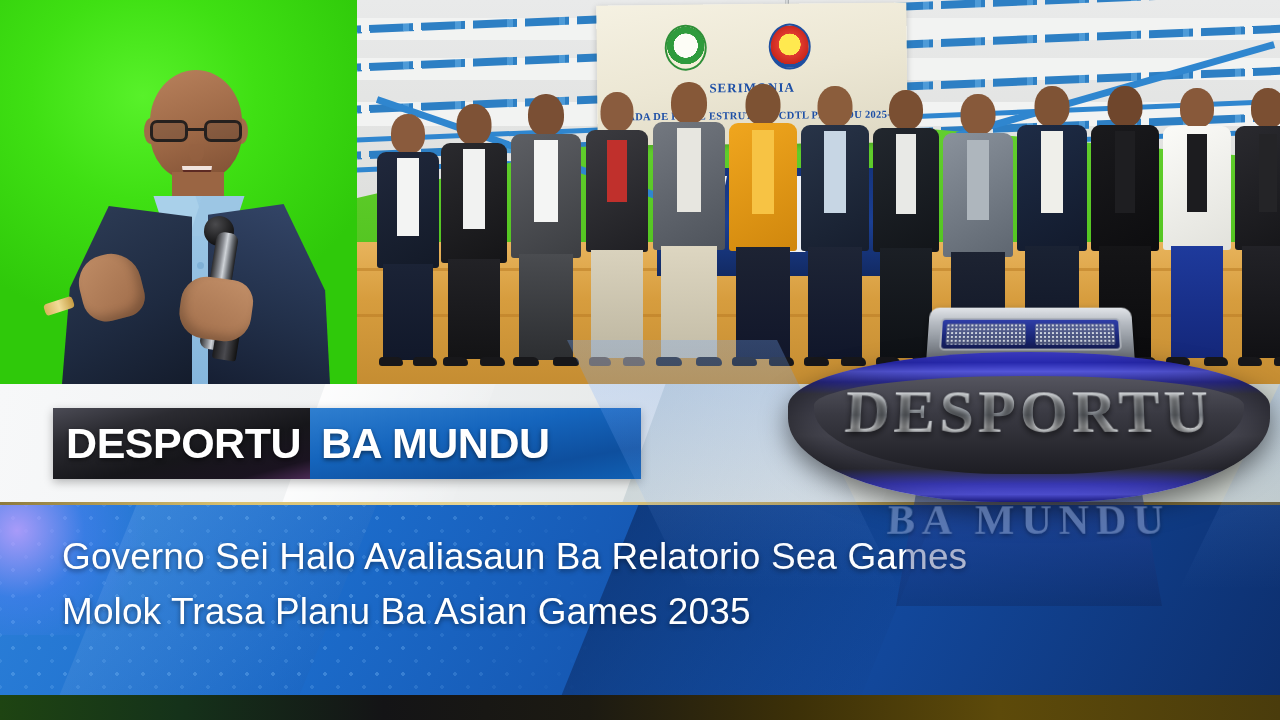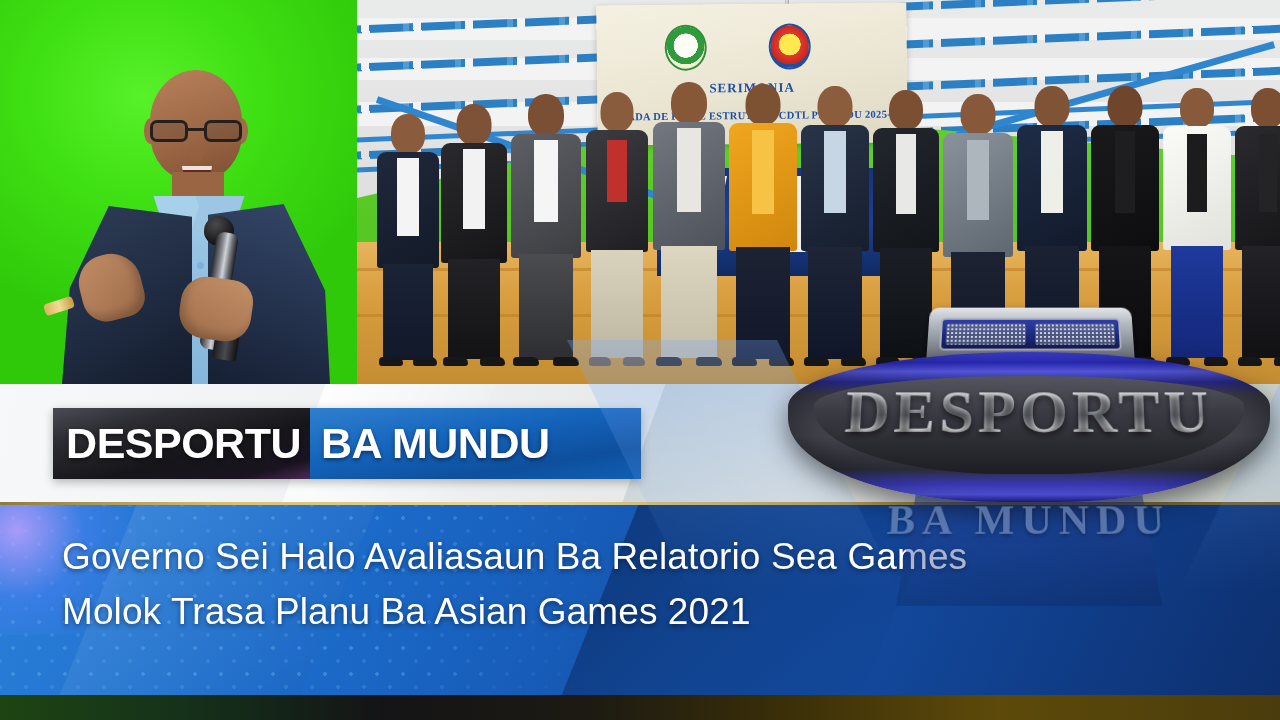--- a/index.html
+++ b/index.html
@@ -528,21 +528,21 @@
     <div class="lt-gold"></div>
 
     <div class="lt-blue">
       <div class="facet-a"></div>
       <div class="facet-b"></div>
       <div class="diamonds"></div>
       <div class="glow"></div>
 
       <div class="headline">
         <span class="l1">Governo Sei Halo Avaliasaun Ba Relatorio Sea Games</span>
-        <span class="l2">Molok Trasa Planu Ba Asian Games 2021</span>
+        <span class="l2">Molok Trasa Planu Ba Asian Games 2035</span>
       </div>
     </div>
 
     <div class="lt-bottom"></div>
   </div>
 
   <div class="logo3d">
     <div class="logo-ray l"></div>
     <div class="logo-ray r"></div>
     <div class="logo-base"></div>

